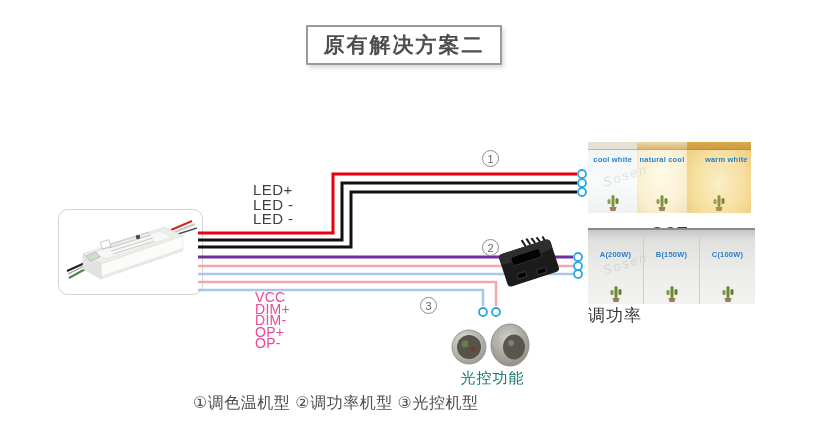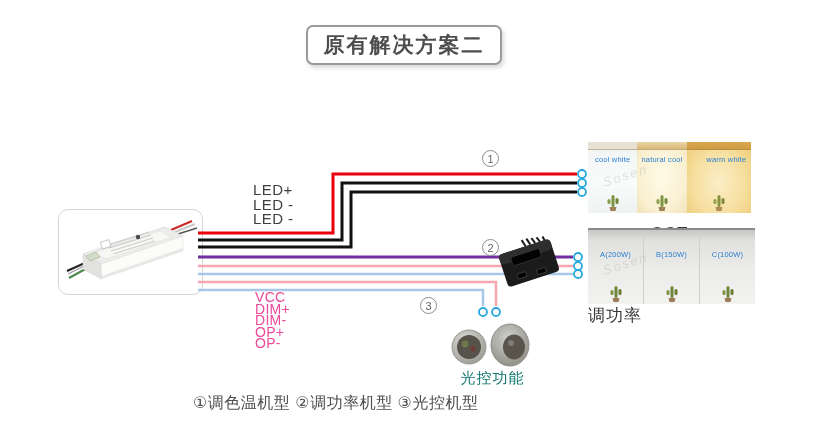--- a/index.html
+++ b/index.html
@@ -3,21 +3,21 @@
 <meta charset="utf-8">
 <style>
   html,body{margin:0;padding:0;background:#fff;}
   .stage{
     position:relative;width:826px;height:443px;background:#ffffff;overflow:hidden;
     font-family:"Liberation Sans","DejaVu Sans",sans-serif;
   }
   
   .title-box{
     position:absolute;left:306px;top:25px;width:192px;height:36px;
-    border:2px solid #9a9a9a;border-radius:7px;background:#fff;
+    border:2px solid #9a9a9a;border-radius:1px;background:#fff;
     box-shadow:2px 3px 4px rgba(0,0,0,.15);
     display:flex;align-items:center;justify-content:center;
     font-size:21px;font-weight:600;color:#4d4d4d;letter-spacing:2px;
   }
   
   .driver-box{
     position:absolute;left:58px;top:209px;width:143px;height:84px;
     border:1.5px solid #d4d4d4;border-radius:10px;background:#fff;
   }
   
@@ -36,21 +36,21 @@
   
   .cct-img{position:absolute;left:588px;top:142px;width:163px;height:71px;display:flex;overflow:hidden;}
   .cct-img .panel{position:relative;flex:1;}
   .p-cool{background:linear-gradient(180deg,#f0f3f3 0%,#fafcfc 55%,#eef2f1 100%);}
   .p-natural{background:radial-gradient(ellipse at 50% 48%,#fffbe8 0%,#faf0d2 65%,#f1e3b8 100%);}
   .p-warm{background:radial-gradient(ellipse at 50% 58%,#fbeec7 0%,#f6dfa0 55%,#eeca74 100%);padding-left:15px;}
   .ceiling{position:absolute;top:0;left:0;right:0;height:7px;border-bottom:1px solid rgba(130,95,40,.35);}
   .p-cool .ceiling{background:#e6e1d4;}
   .p-natural .ceiling{background:linear-gradient(180deg,#e9d6a6,#d9b878);}
   .p-warm .ceiling{background:linear-gradient(180deg,#d9a94e,#cf9c44);}
-  .panel-label{display:block;text-align:center;margin-top:13px;font-size:7.5px;font-weight:normal;color:#2a7fd0;letter-spacing:.2px;}
+  .panel-label{display:block;text-align:center;margin-top:13px;font-size:7.5px;font-weight:bold;color:#2a7fd0;letter-spacing:.2px;}
   .cactus{position:absolute;left:50%;transform:translateX(-50%);bottom:2px;}
   
   .pow-img{position:absolute;left:588px;top:228px;width:167px;height:74px;display:flex;overflow:hidden;border-top:2px solid #8a8a88;}
   .pow-img .panel{position:relative;flex:1;background:linear-gradient(180deg,#c6c6c4 0%,#e0e0de 14%,#ececea 55%,#f2f2f0 100%);}
   .pow-img .panel + .panel{border-left:1px solid #cfcfcd;}
   .pow-img .panel-label{margin-top:20px;}
   
   .img-caption{position:absolute;color:#383838;font-size:17px;letter-spacing:1px;}
   .cct-caption{left:588px;top:224px;width:163px;text-align:center;}
   .pow-caption{left:588px;top:304px;width:167px;}

